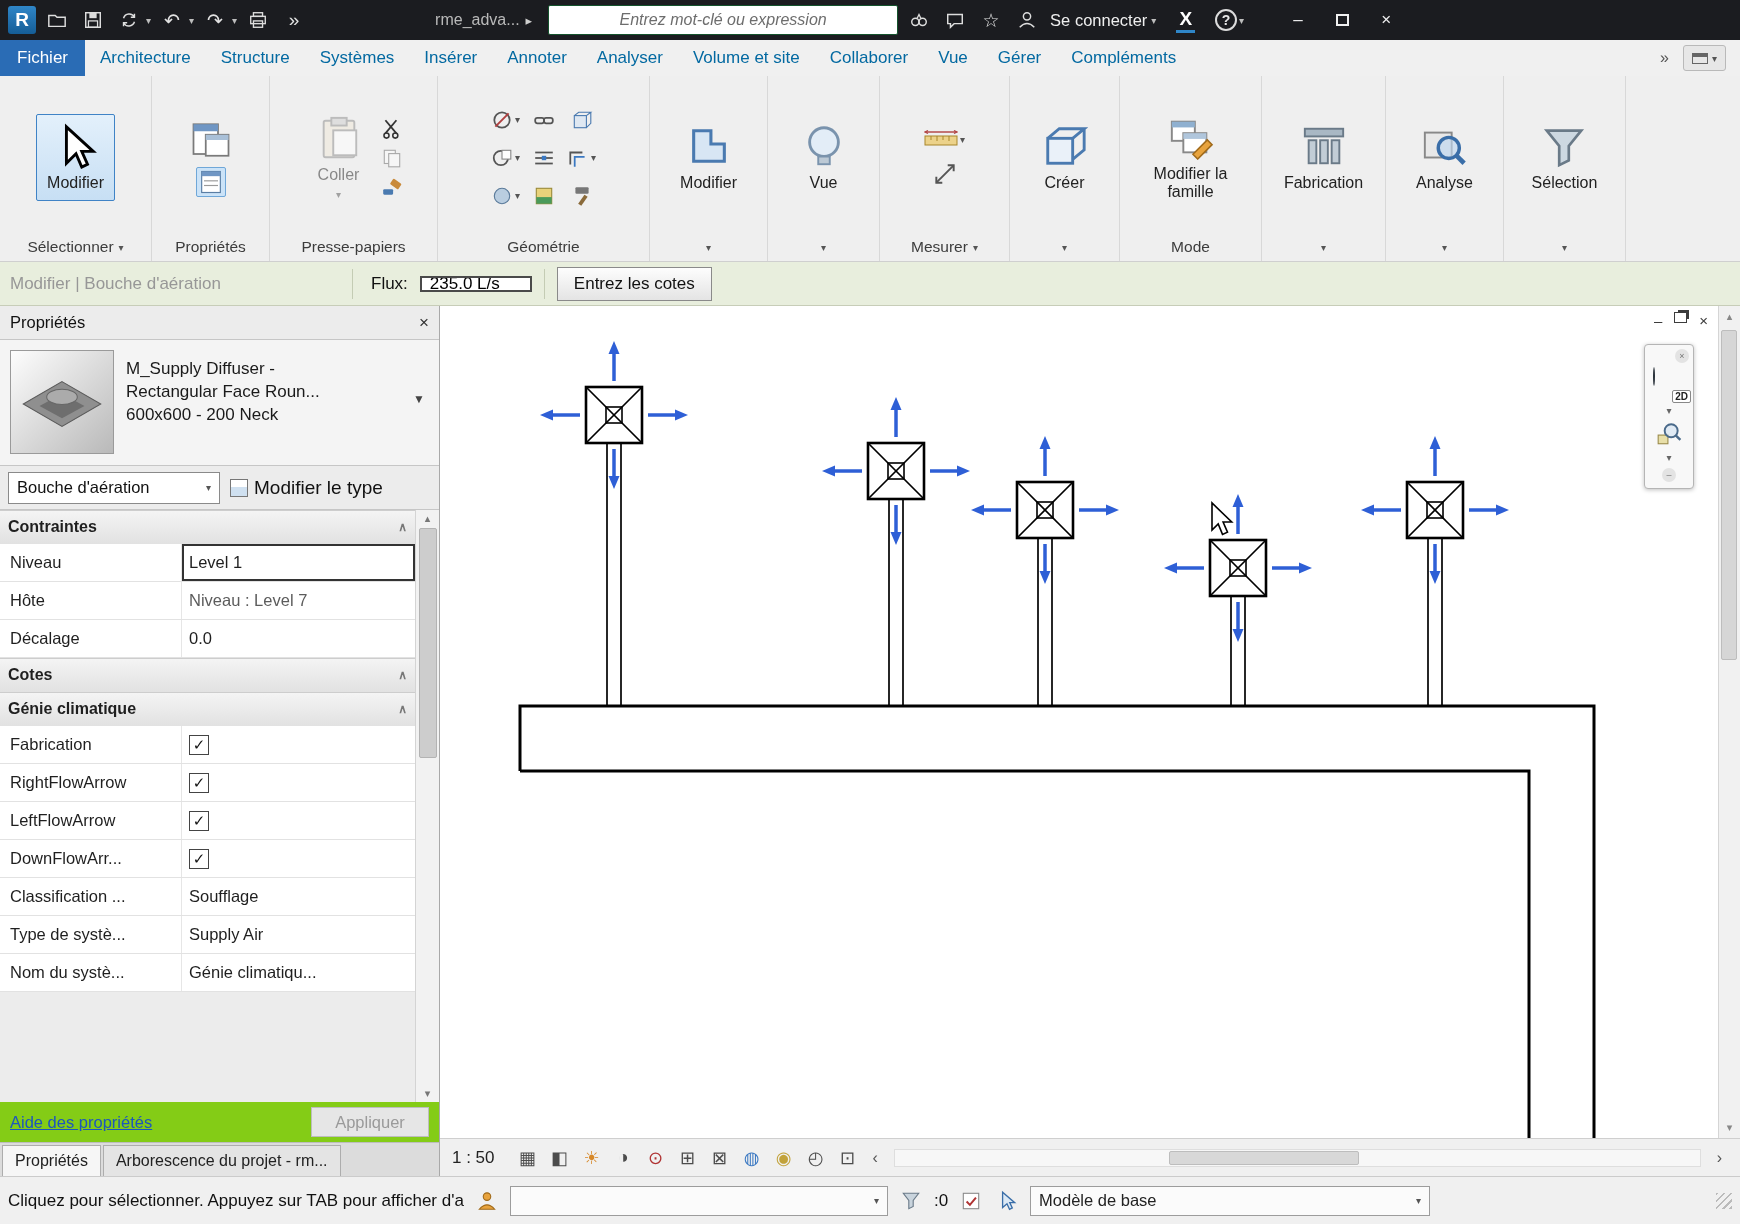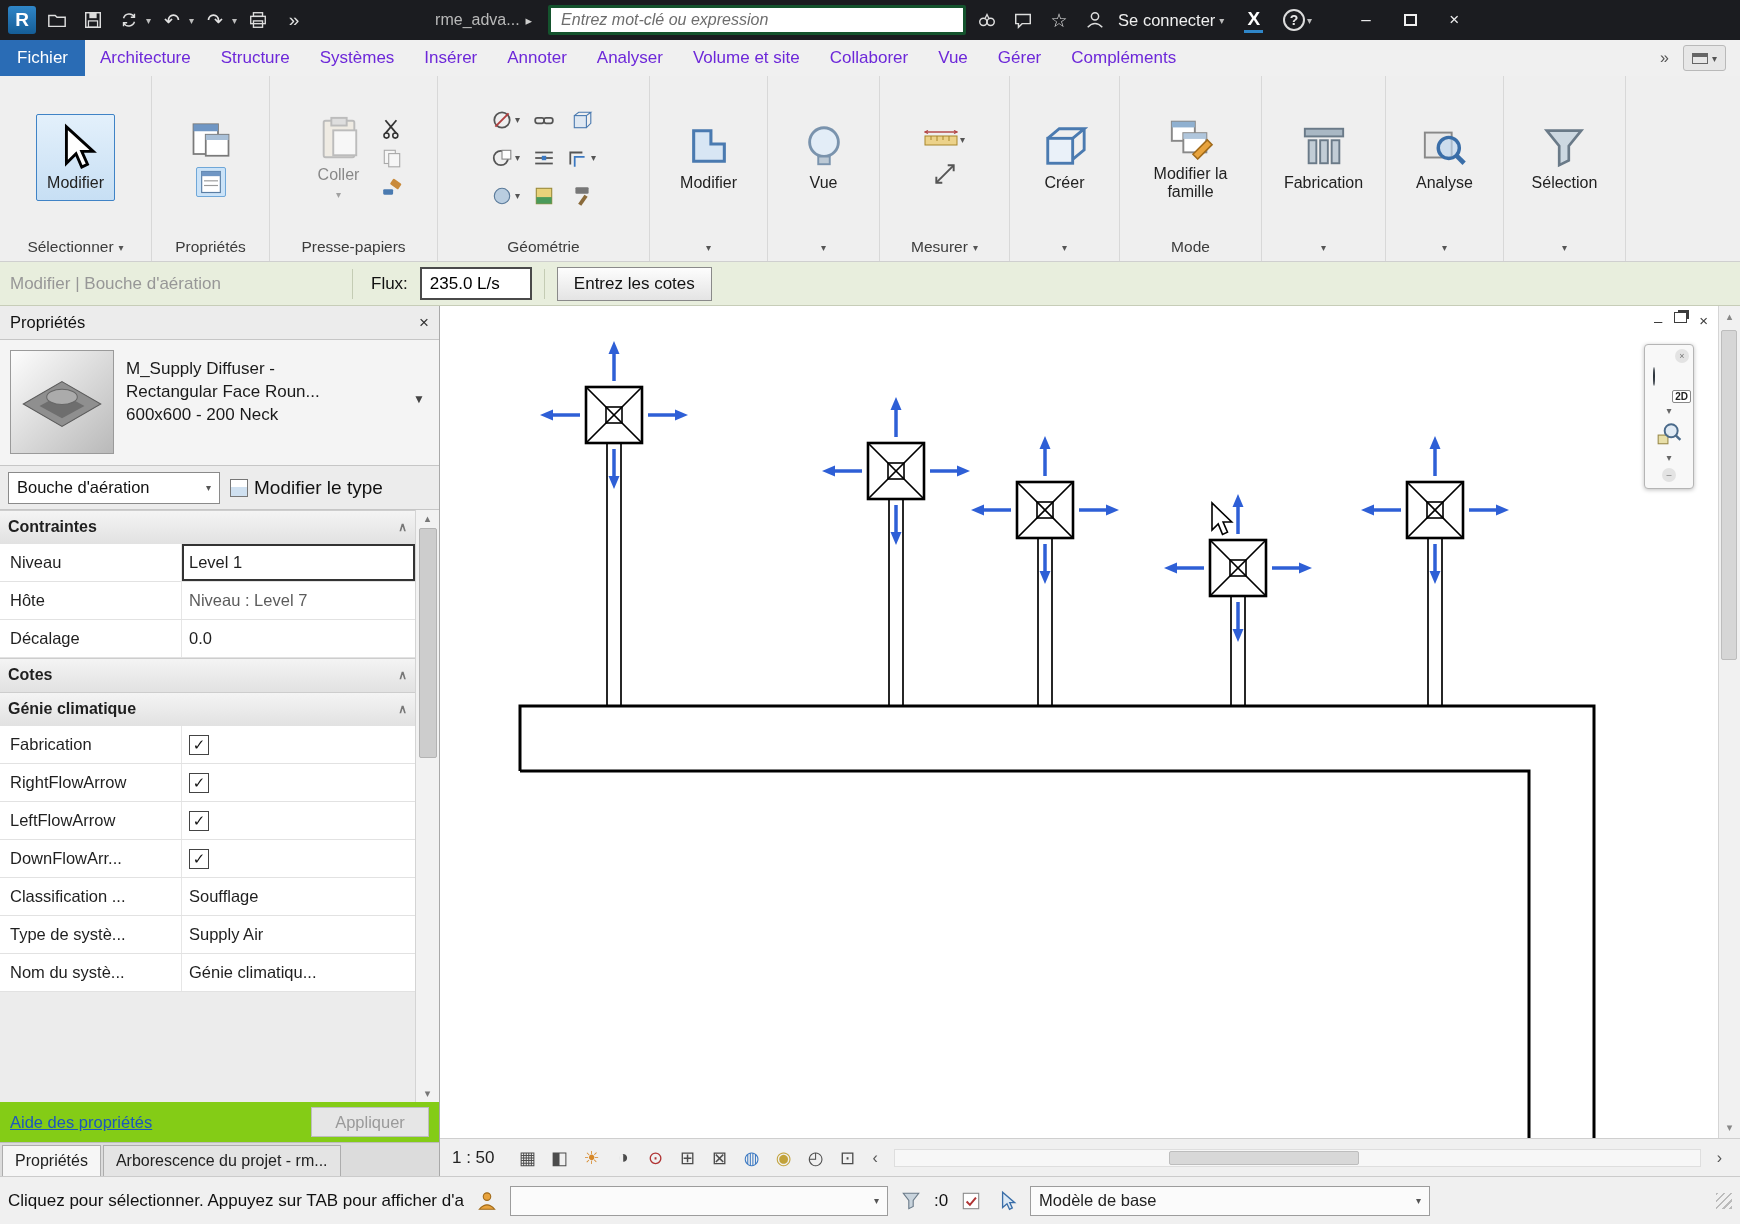--- a/index.html
+++ b/index.html
@@ -13,38 +13,38 @@
   .logo { width:28px; height:28px; background:linear-gradient(#2f86c8,#155d96);
     border-radius:3px; color:#fff; font-weight:bold; font-size:19px;
     display:flex; align-items:center; justify-content:center; }
   .tbi { width:30px; height:28px; display:flex; align-items:center; justify-content:center;
     font-size:19px; color:#e2e2e2; }
   .tbi svg { width:20px; height:20px; }
   .caret { font-size:10px; color:#bdbdbd; margin-left:-4px; }
   .doc-title { color:#b9b9b9; font-size:16px; margin-left:120px; max-width:130px;
     overflow:hidden; white-space:nowrap; }
   .title-arrow { color:#cfcfcf; font-size:13px; margin-right:10px; }
-  .search { width:418px; height:30px; border:3px solid #14532d; border-radius:2px;
-    padding:0 10px; font-size:16px; font-style:italic; color:#333; background:#fff; }
+  .search { width:350px; height:30px; border:1px solid #14532d; border-radius:2px;
+    padding:0 10px; font-size:16px; font-style:italic; color:#333; background:#fff;text-align:center; }
   .search::placeholder { color:#6d6d6d; font-style:italic; }
   .signin { font-size:16.5px; color:#efefef; margin:0 2px 0 2px; }
   .xlogo { font-weight:bold; font-size:19px; color:#fff; border-bottom:3px solid #2f86c8;
     padding:0 3px; margin-left:14px; }
   .helpc { width:22px; height:22px; border:2px solid #dcdcdc; border-radius:50%;
     display:flex; align-items:center; justify-content:center; font-size:14px;
     font-weight:bold; margin-left:14px; }
   .winbtns { margin-left:26px; display:flex; }
   .winbtn { width:44px; height:30px; display:flex; align-items:center; justify-content:center;
     font-size:17px; color:#f0f0f0; }
   .maxbox { width:13px; height:12px; border:2px solid #f0f0f0; display:inline-block; }
   .spacer { flex:1; }
 
   
   #tabrow { height:36px; background:#f0f0f0; display:flex; align-items:stretch; flex:0 0 auto; }
-  .tab { padding:0 15px; display:flex; align-items:center; font-size:17px; color:#6d28d9; }
+  .tab { padding:0 15px; display:flex; align-items:center; font-size:17px; color:#0369a1; }
   .tab.file { background:#2a6cb5; color:#fff; padding:0 17px; }
   .tab-chevrons { display:flex; align-items:center; color:#555; font-size:16px; padding:0 10px; }
   .ribbon-toggle { display:flex; align-items:center; gap:4px; color:#555; margin:5px 14px 5px 4px;
     border:1px solid #b9b9b9; border-radius:3px; background:#e7e7e7; padding:0 8px; font-size:13px; }
   .rt-box { width:16px; height:11px; border:1.5px solid #666; border-top-width:4px; display:inline-block; }
 
   
   #ribbon { height:186px; background:#efefef; display:flex; border-bottom:1px solid #cfcfcf; flex:0 0 auto; }
   .panel { display:flex; flex-direction:column; border-right:1px solid #d8d8d8; flex:0 0 auto; }
   .pbody { flex:1; display:flex; align-items:center; justify-content:center; gap:8px; padding:8px 6px 2px; }
@@ -63,21 +63,21 @@
   .geogrid { display:grid; grid-template-columns:repeat(3,34px); grid-auto-rows:34px; gap:4px;
     align-items:center; justify-items:center; }
   .gitem { display:flex; align-items:center; gap:2px; }
 
   
   #optionsbar { height:44px; background:#e8eedd; border-bottom:1px solid #c7cdb8;
     display:flex; align-items:center; gap:12px; padding:0 10px; flex:0 0 auto; }
   .ctx { color:#979797; font-size:17px; width:330px; }
   .osep { width:1px; height:30px; background:#c4ccb4; }
   .fluxlab { font-size:17px; color:#111; margin-left:6px; }
-  .fluxinput { width:112px; height:33px; border:2px solid #4a4a4a; background:#fff;
+  .fluxinput { width:112px; height:16px; border:2px solid #4a4a4a; background:#fff;
     font-size:17px; padding:0 8px; font-family:"Liberation Sans",sans-serif; }
   .obtn { height:34px; padding:0 16px; font-size:17px; color:#111;
     background:linear-gradient(#fdfdfd,#e4e4e4); border:1px solid #8a8a8a;
     font-family:"Liberation Sans",sans-serif; }
 
   
   #workspace { flex:1; display:flex; min-height:0; }
 
   
   #palette { width:440px; background:#ececec; border-right:1px solid #a9a9a9;

